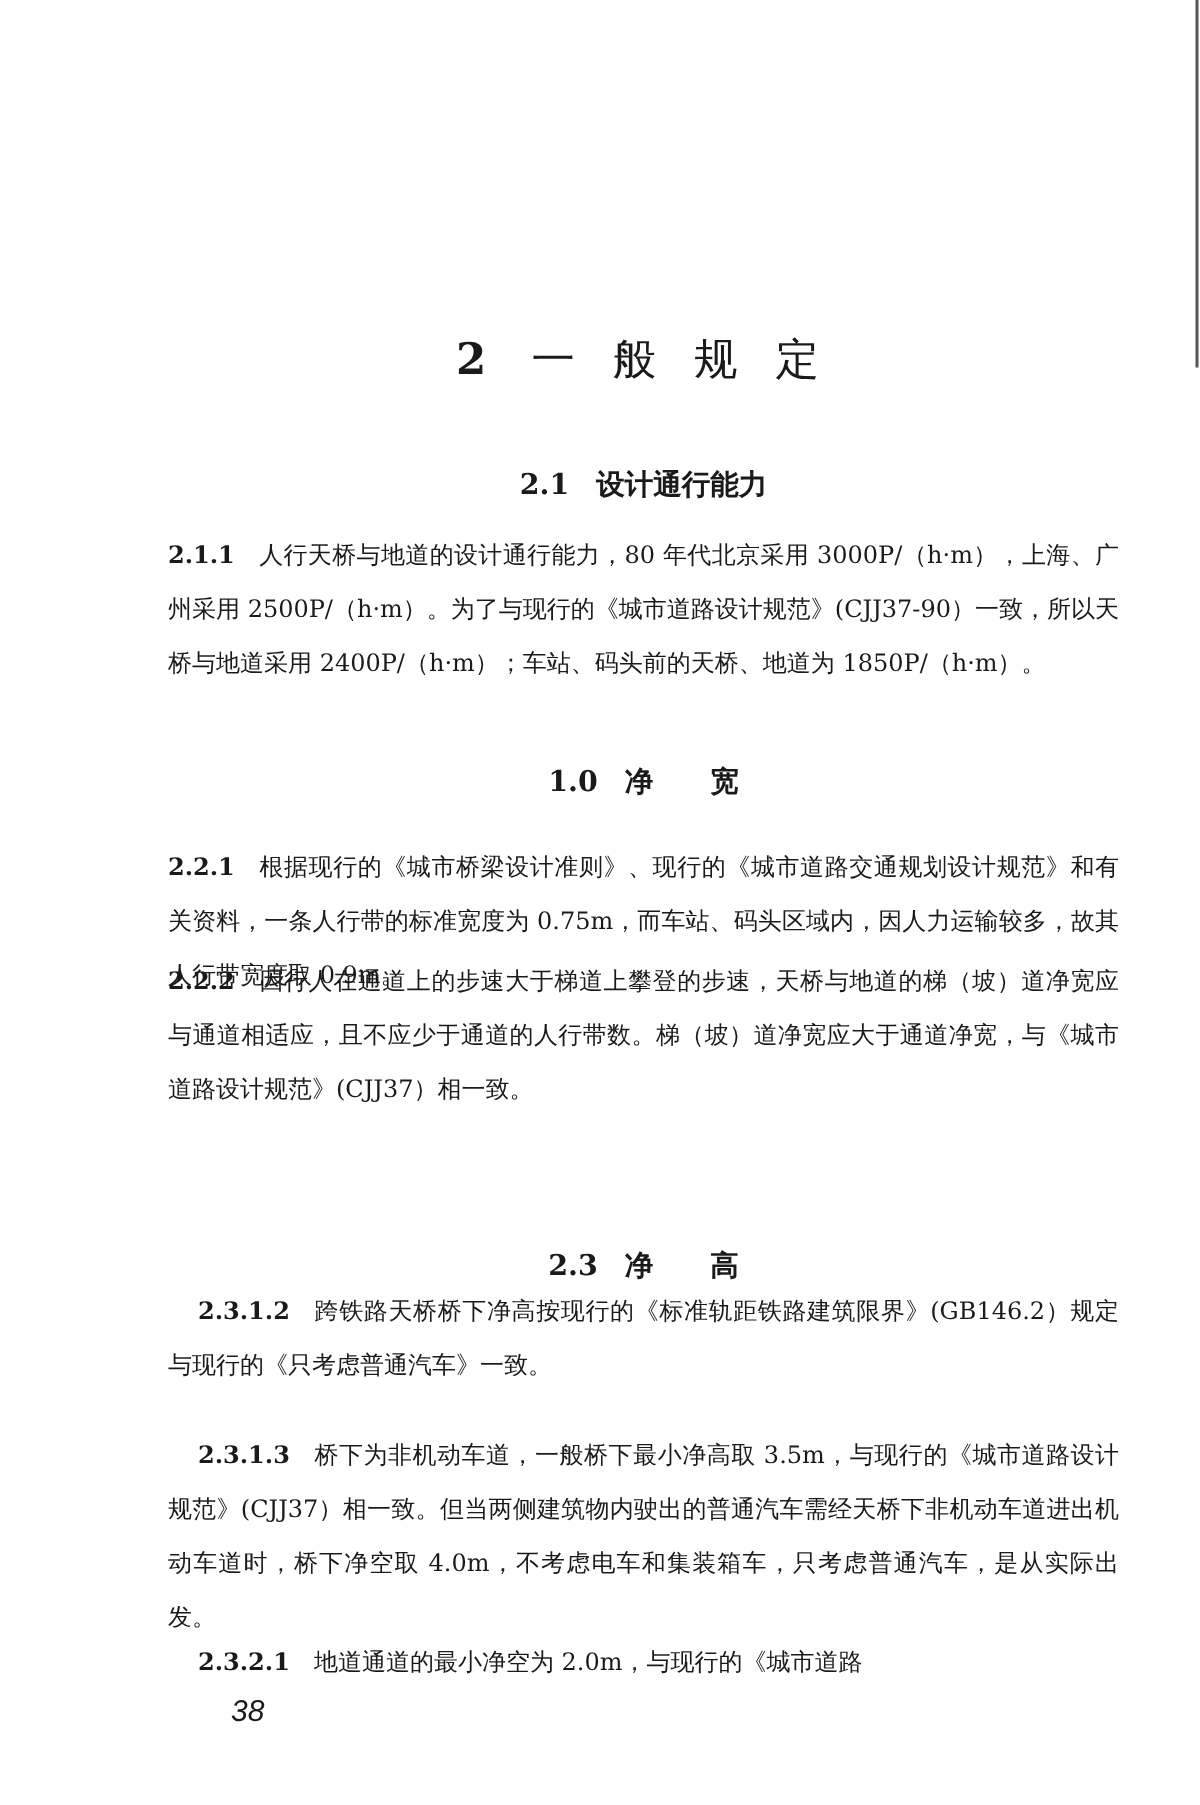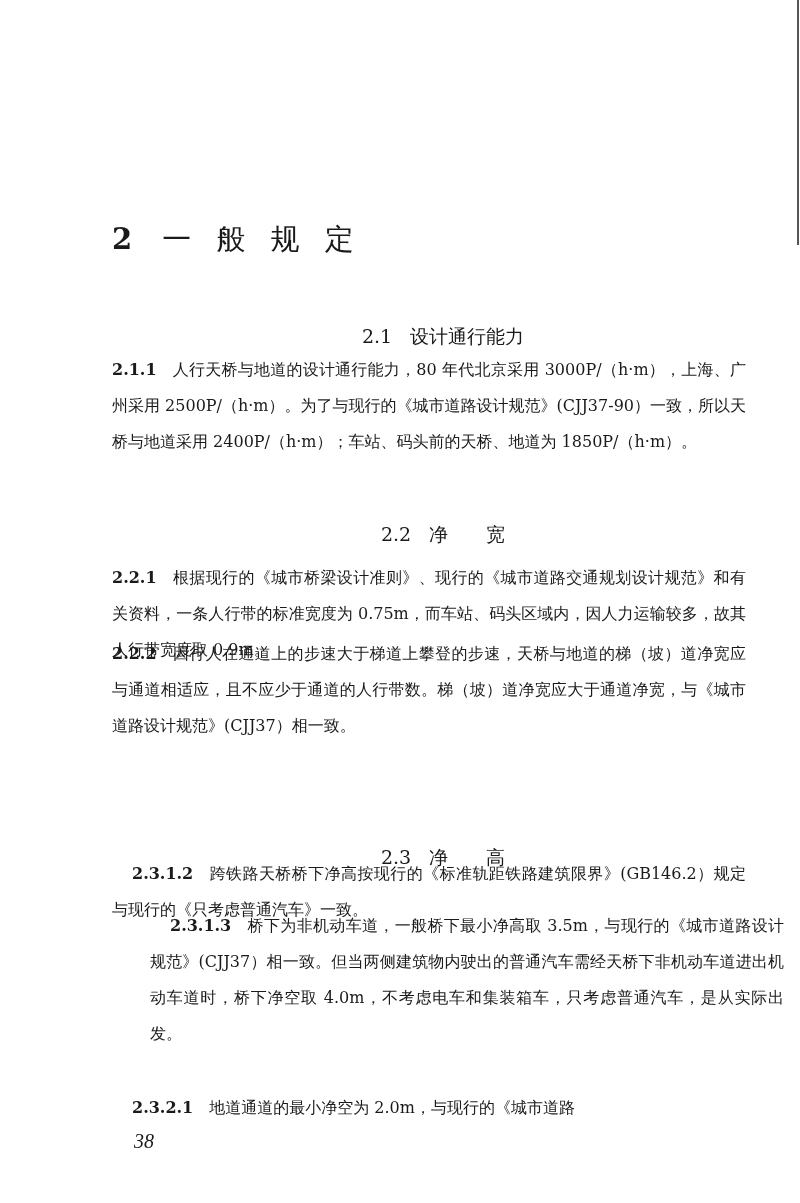--- a/index.html
+++ b/index.html
@@ -27,38 +27,38 @@
     position: absolute;
     left: 112px;
     top: 0;
     width: 634px;
   }
   .chapter-title {
     position: absolute;
     top: 220px;
     left: 0;
     width: 634px;
-    text-align: left;
+    text-align: center;
     font-size: 29px;
     letter-spacing: 8px;
     font-weight: normal;
     margin: 0;
   }
   .chapter-title .num {
     font-weight: bold;
     margin-right: 22px;
   }
   .section-title {
     position: absolute;
     left: 0;
     width: 634px;
     text-align: center;
     font-size: 19px;
-    font-weight: normal;
-    margin: 14px;
+    font-weight: bold;
+    margin: 0;
     font-family: "DejaVu Sans", "Liberation Sans", sans-serif;
   }
   .section-title .num {
     font-family: "DejaVu Serif", "Liberation Serif", serif;
     margin-right: 18px;
   }
   .section-title .spaced {
     letter-spacing: 38px;
   }
   .para {
@@ -73,25 +73,25 @@
   }
   .para.indent {
     text-indent: 20px;
   }
   .para .clause {
     font-weight: bold;
     margin-right: 16px;
   }
   .page-number {
     position: absolute;
-    left: 22px;
+    left: 42px;
     top: 1130px;
     font-size: 20px;
     font-style: italic;
-    font-family: Liberation Serif, serif;
+    font-family: Liberation Sans, sans-serif;
   }
 </style>
 </head>
 <body>
 
 <div class="edge-line"></div>
 
 <div class="page">
 
   <h1 class="chapter-title">
@@ -100,40 +100,40 @@
 
   <h2 class="section-title" style="top:310px;">
     <span class="num">2.1</span><span>设计通行能力</span>
   </h2>
 
   <p class="para" style="top:352px;">
     <span class="clause">2.1.1</span><span>人行天桥与地道的设计通行能力，80 年代北京采用 3000P/（h·m），上海、广州采用 2500P/（h·m）。为了与现行的《城市道路设计规范》(CJJ37-90）一致，所以天桥与地道采用 2400P/（h·m）；车站、码头前的天桥、地道为 1850P/（h·m）。</span>
   </p>
 
   <h2 class="section-title" style="top:508px;">
-    <span class="num">2.2</span><span class="spaced">净</span><span>宽</span>
+    <span class="num">1.0</span><span class="spaced">净</span><span>宽</span>
   </h2>
 
   <p class="para" style="top:560px;">
     <span class="clause">2.2.1</span><span>根据现行的《城市桥梁设计准则》、现行的《城市道路交通规划设计规范》和有关资料，一条人行带的标准宽度为 0.75m，而车站、码头区域内，因人力运输较多，故其人行带宽度取 0.9m。</span>
   </p>
 
   <p class="para" style="top:636px;">
     <span class="clause">2.2.2</span><span>因行人在通道上的步速大于梯道上攀登的步速，天桥与地道的梯（坡）道净宽应与通道相适应，且不应少于通道的人行带数。梯（坡）道净宽应大于通道净宽，与《城市道路设计规范》(CJJ37）相一致。</span>
   </p>
 
   <h2 class="section-title" style="top:831px;">
     <span class="num">2.3</span><span class="spaced">净</span><span>高</span>
   </h2>
 
   <p class="para indent" style="top:856px;">
     <span class="clause">2.3.1.2</span><span>跨铁路天桥桥下净高按现行的《标准轨距铁路建筑限界》(GB146.2）规定与现行的《只考虑普通汽车》一致。</span>
   </p>
 
-  <p class="para indent" style="top:908px;margin-left:38px;">
+  <p class="para indent" style="top:952px;">
     <span class="clause">2.3.1.3</span><span>桥下为非机动车道，一般桥下最小净高取 3.5m，与现行的《城市道路设计规范》(CJJ37）相一致。但当两侧建筑物内驶出的普通汽车需经天桥下非机动车道进出机动车道时，桥下净空取 4.0m，不考虑电车和集装箱车，只考虑普通汽车，是从实际出发。</span>
   </p>
 
   <p class="para indent" style="top:1090px;">
     <span class="clause">2.3.2.1</span><span>地道通道的最小净空为 2.0m，与现行的《城市道路</span>
   </p>
 
   <div class="page-number">38</div>
 </div>
 

